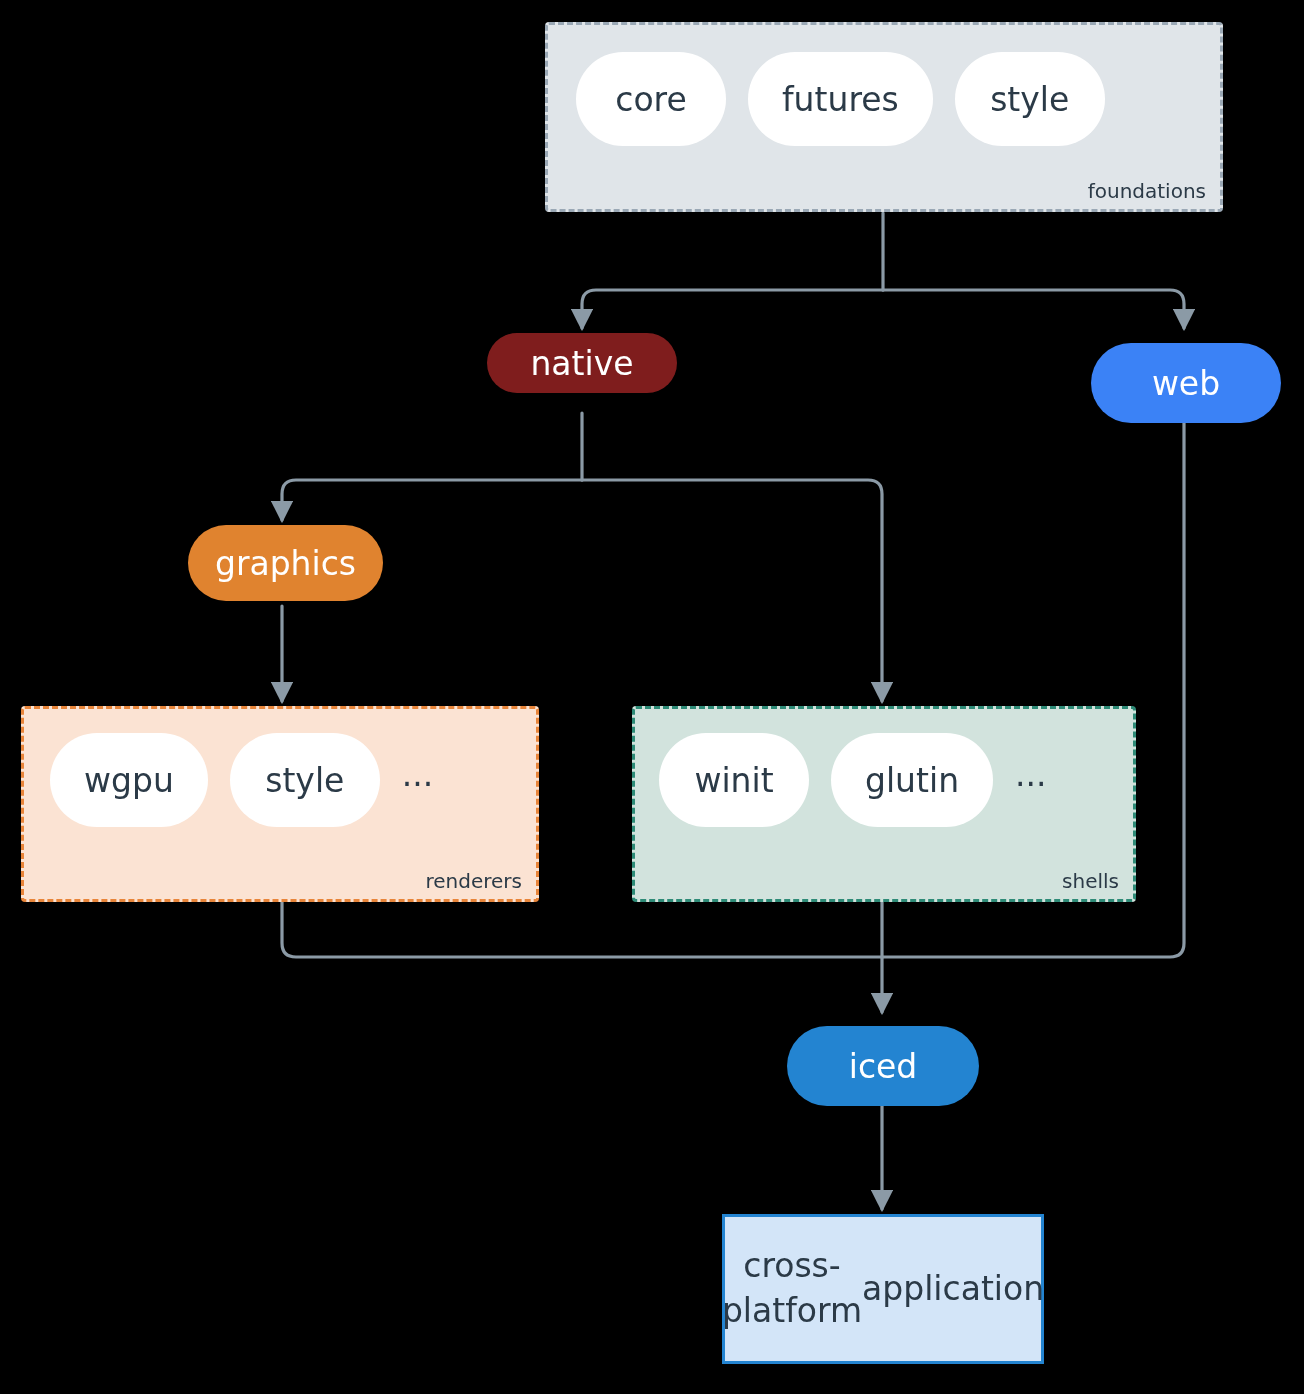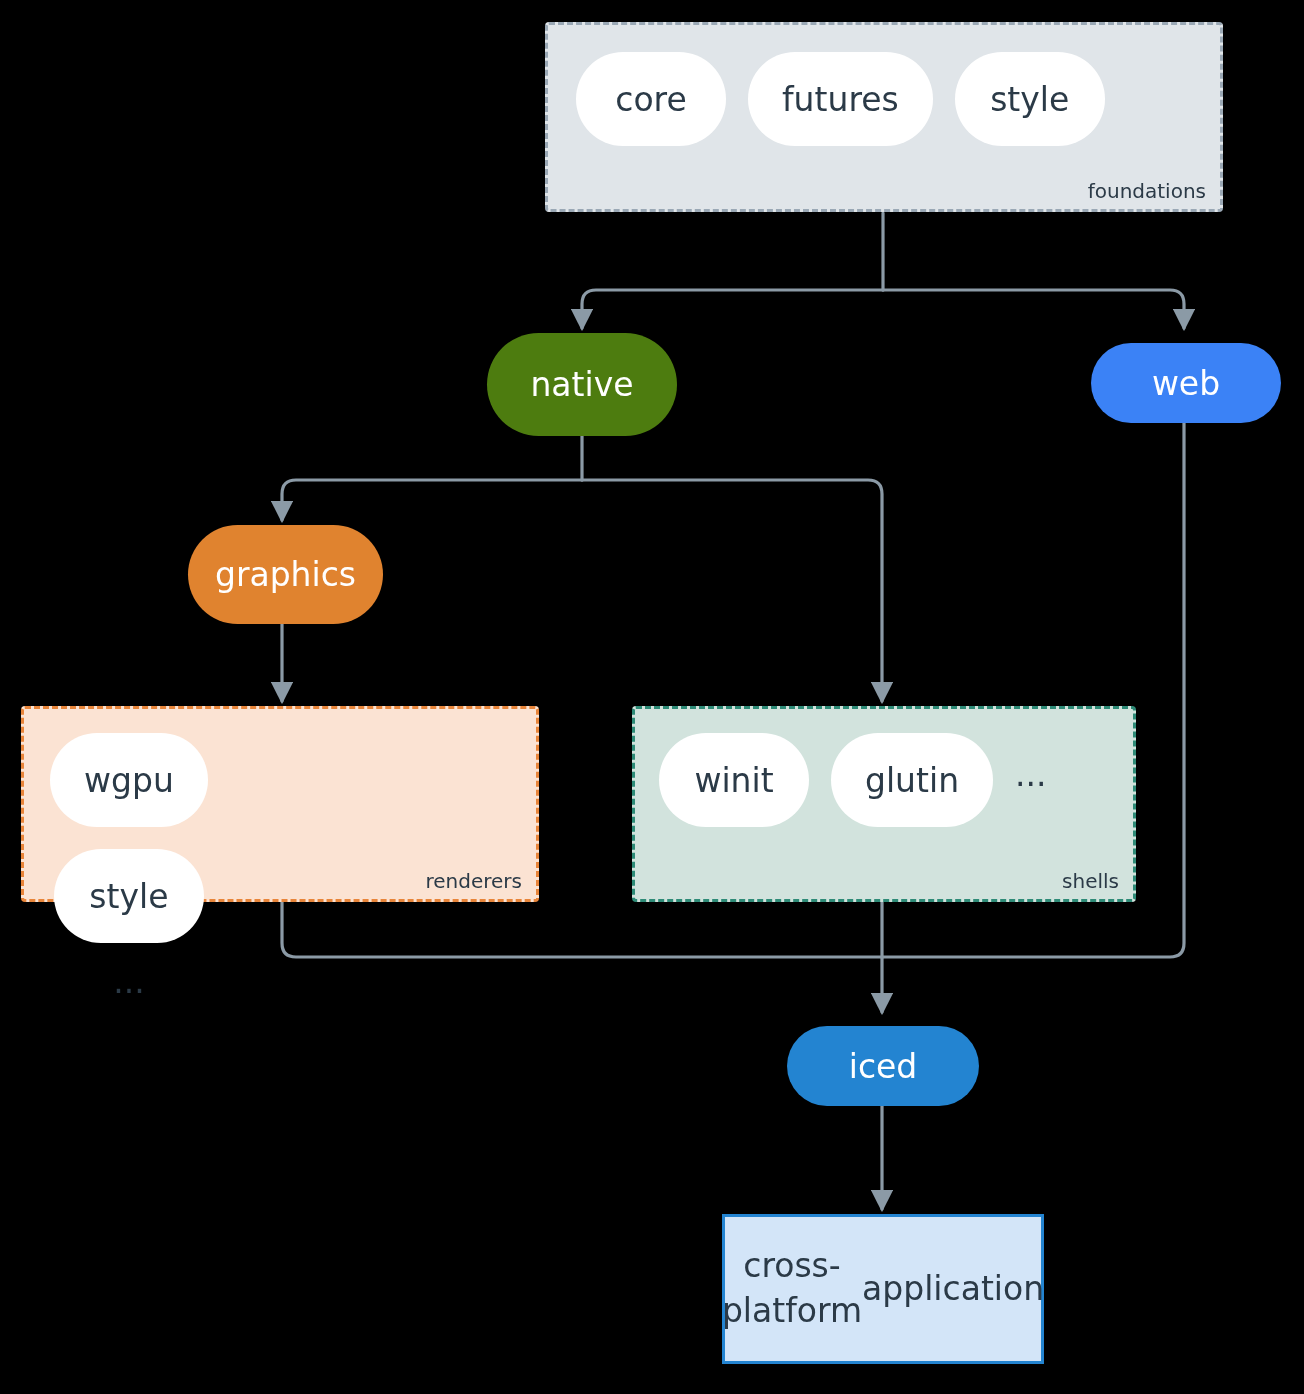--- a/index.html
+++ b/index.html
@@ -60,21 +60,21 @@
 
   #grp-renderers {
     left: 21px;
     top: 706px;
     width: 518px;
     height: 196px;
     background: #fbe3d3;
     border-color: #e8853a;
     border-radius: 4px;
   }
-  #grp-renderers .chips { left: 26px; top: 24px; flex-direction: column; }
+  #grp-renderers .chips { left: 26px; top: 24px; }
 
   #grp-shells {
     left: 632px;
     top: 706px;
     width: 504px;
     height: 196px;
     background: #d2e3dd;
     border-color: #2e8b77;
     border-radius: 4px;
   }
@@ -109,29 +109,29 @@
     box-sizing: border-box;
     border-radius: 60px;
     display: flex;
     align-items: center;
     justify-content: center;
     color: #ffffff;
     font-size: 33px;
     white-space: nowrap;
   }
   #node-native {
-    left: 487px; top: 333px; width: 190px; height: 103px;
-    background: #4d7c0f;
+    left: 487px; top: 333px; width: 190px; height: 60px;
+    background: #7f1d1d;
   }
   #node-web {
     left: 1091px; top: 343px; width: 190px; height: 80px;
     background: #3b82f6;
   }
   #node-graphics {
-    left: 188px; top: 525px; width: 195px; height: 99px;
+    left: 188px; top: 525px; width: 195px; height: 76px;
     background: #e0832f;
   }
   #node-iced {
     left: 787px; top: 1017px; width: 192px; height: 80px;
     background: #2384d1;
     margin-top: 9px;
   }
 
   
   #node-app {

